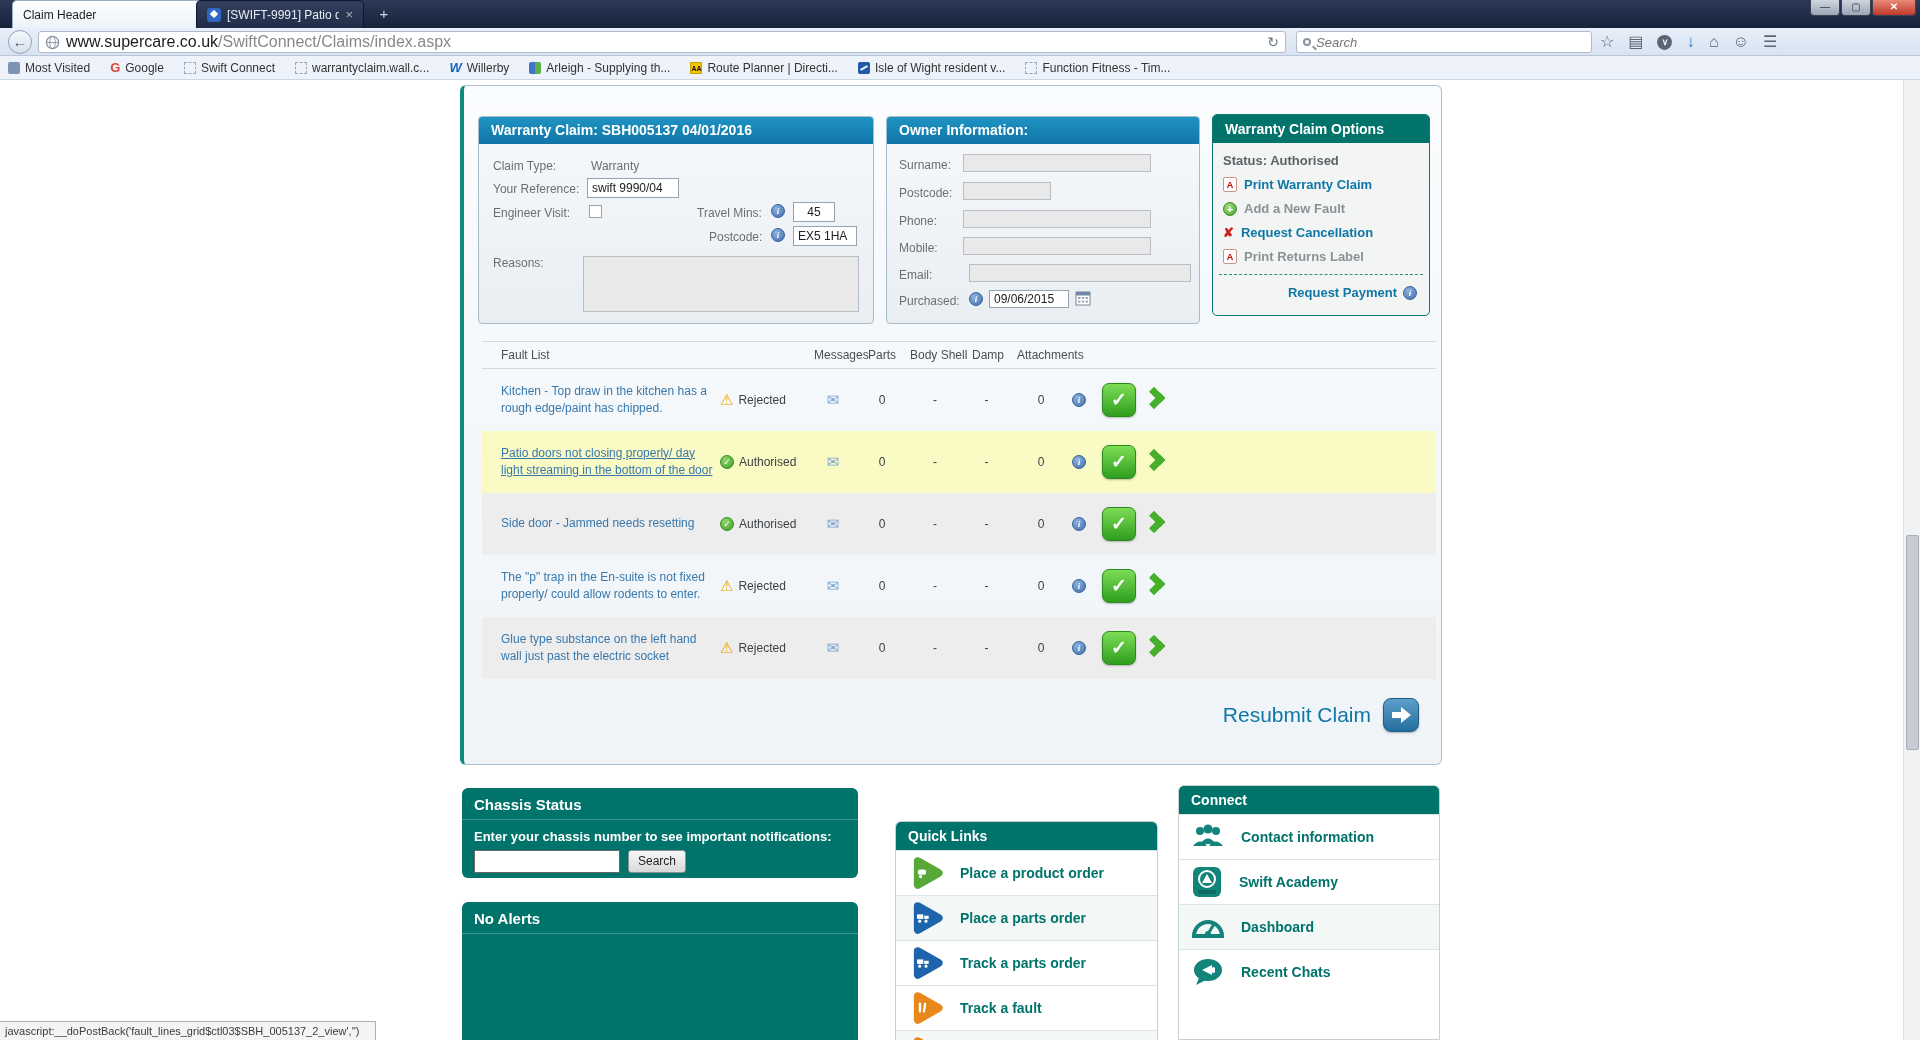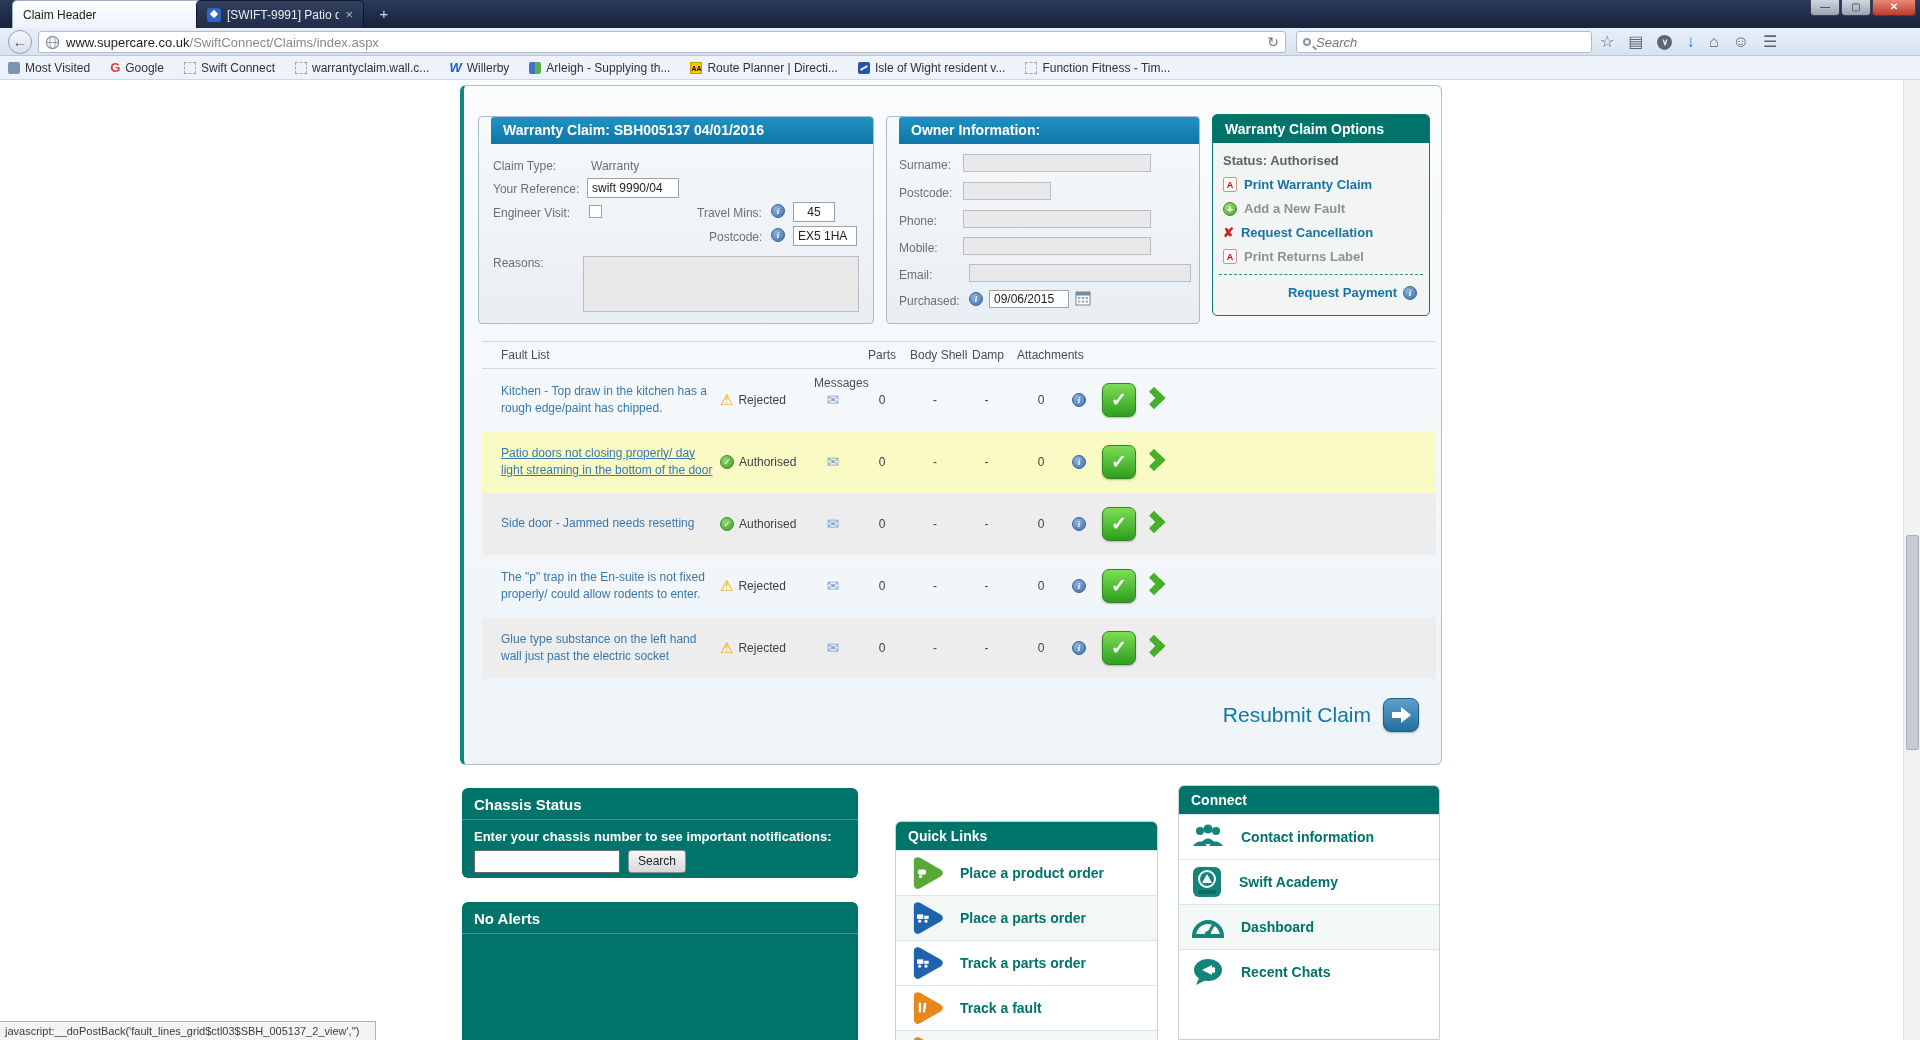--- a/index.html
+++ b/index.html
@@ -29,21 +29,21 @@
     color:#2c3440; font-size:10px; text-align:center; line-height:14px; }
   .winbtn.close { width:44px; background:linear-gradient(#e78a77,#c0392b); color:#fff; font-weight:bold; }
 
   #navbar { position:absolute; left:0; top:28px; width:1920px; height:28px;
     background:linear-gradient(#e9eff9,#d8e2f1); border-bottom:1px solid #b9c6d8; }
   #back-btn { position:absolute; left:8px; top:2px; width:24px; height:24px; border-radius:50%;
     background:linear-gradient(#f6f9fc,#d7e0ec); border:1px solid #8fa0b8; color:#4a5a72;
     font-size:15px; text-align:center; line-height:22px; }
   #url-bar { position:absolute; left:38px; top:3px; width:1248px; height:22px; background:#fff;
     border:1px solid #b0bccc; border-radius:3px; display:flex; align-items:center; padding:0 6px; }
-  #url-text { font-size:13px; margin-left:6px; flex:1; white-space:nowrap; overflow:hidden; }
+  #url-text { font-size:16px; margin-left:6px; flex:1; white-space:nowrap; overflow:hidden; }
   #url-text .domain { color:#1c1c1c; }
   #url-text .path { color:#888; }
   .reload-icon { color:#6b7787; font-size:14px; }
   #search-bar { position:absolute; left:1296px; top:3px; width:296px; height:22px; background:#fff;
     border:1px solid #b0bccc; border-radius:3px; display:flex; align-items:center; padding:0 6px; }
   #search-bar input { border:none; outline:none; font-size:13px; font-style:italic; color:#555;
     width:240px; font-family:"Liberation Sans",sans-serif; background:transparent; }
   .magnifier { width:8px; height:8px; border:2px solid #8a94a4; border-radius:50%; position:relative; margin-right:5px;}
   .magnifier::after { content:""; position:absolute; left:7px; top:7px; width:5px; height:2px;
     background:#8a94a4; transform:rotate(45deg); }
@@ -73,21 +73,21 @@
 
   #scrollbar { position:absolute; right:0; top:0; width:17px; height:960px; background:#f1f2f4; border-left:1px solid #dcdee2; }
   #scroll-thumb { position:absolute; left:2px; top:455px; width:13px; height:215px; background:#c6cbd4; border-radius:2px; border:1px solid #aab0bb; }
 
   #main-container { position:absolute; left:460px; top:5px; width:982px; height:680px;
     border:1px solid #aebfd0; border-left:4px solid #0e8a80; border-radius:6px;
     background:linear-gradient(#fafcfe,#eff4f8); }
 
   .bpanel { position:absolute; border:1px solid #a8bccb; border-radius:4px; background:linear-gradient(#f7f9fb,#e9eef3); }
   .bpanel-hd { height:27px; background:linear-gradient(#1f93c2,#0f76a6); border-radius:3px 3px 0 0;
-    color:#fff; font-weight:bold; font-size:14px; line-height:27px; padding-left:12px;margin-left:12px; }
+    color:#fff; font-weight:bold; font-size:14px; line-height:27px; padding-left:12px; }
   .lbl { color:#6b6f73; font-size:12px; position:absolute; }
   .val { color:#6b6f73; font-size:12px; position:absolute; }
   .inp { position:absolute; border:1px solid #9aa2ab; background:#fff; font-size:12px; color:#222;
     padding:2px 4px; font-family:"Liberation Sans",sans-serif; }
   .inp:disabled, .inp.disabled { background:#e9e9e9; border-color:#b9bec4; }
   .info-ic { position:absolute; width:14px; height:14px; border-radius:50%;
     background:radial-gradient(circle at 35% 30%,#8fb2de,#3f6fae); border:1px solid #33619c;
     color:#fff; font-size:9px; font-style:italic; font-weight:bold; text-align:center; line-height:13px;
     font-family:"Liberation Serif",serif; }
   .chk { position:absolute; width:13px; height:13px; border:1px solid #9aa2ab; background:#fff; }
@@ -326,21 +326,21 @@
       <div class="opt-sep"></div>
       <div class="pay-row">
         <span>Request Payment</span>
         <span class="info-ic pay-info">i</span>
       </div>
     </div>
 
     <div id="fault-table">
       <div id="fault-header">
         <span class="fh" style="left:19px;">Fault List</span>
-        <span class="fh" style="left:332px;margin-top:28px;">Messages</span>
+        <span class="fh" style="left:332px;">Messages</span>
         <span class="fh" style="left:386px;">Parts</span>
         <span class="fh" style="left:428px;">Body Shell</span>
         <span class="fh" style="left:490px;">Damp</span>
         <span class="fh" style="left:535px;">Attachments</span>
       </div>
 
       <div class="frow">
         <a class="fault-link">Kitchen - Top draw in the kitchen has a rough edge/paint has chipped.</a>
         <span class="fstatus">
             <span class="warn-ic">⚠</span>

